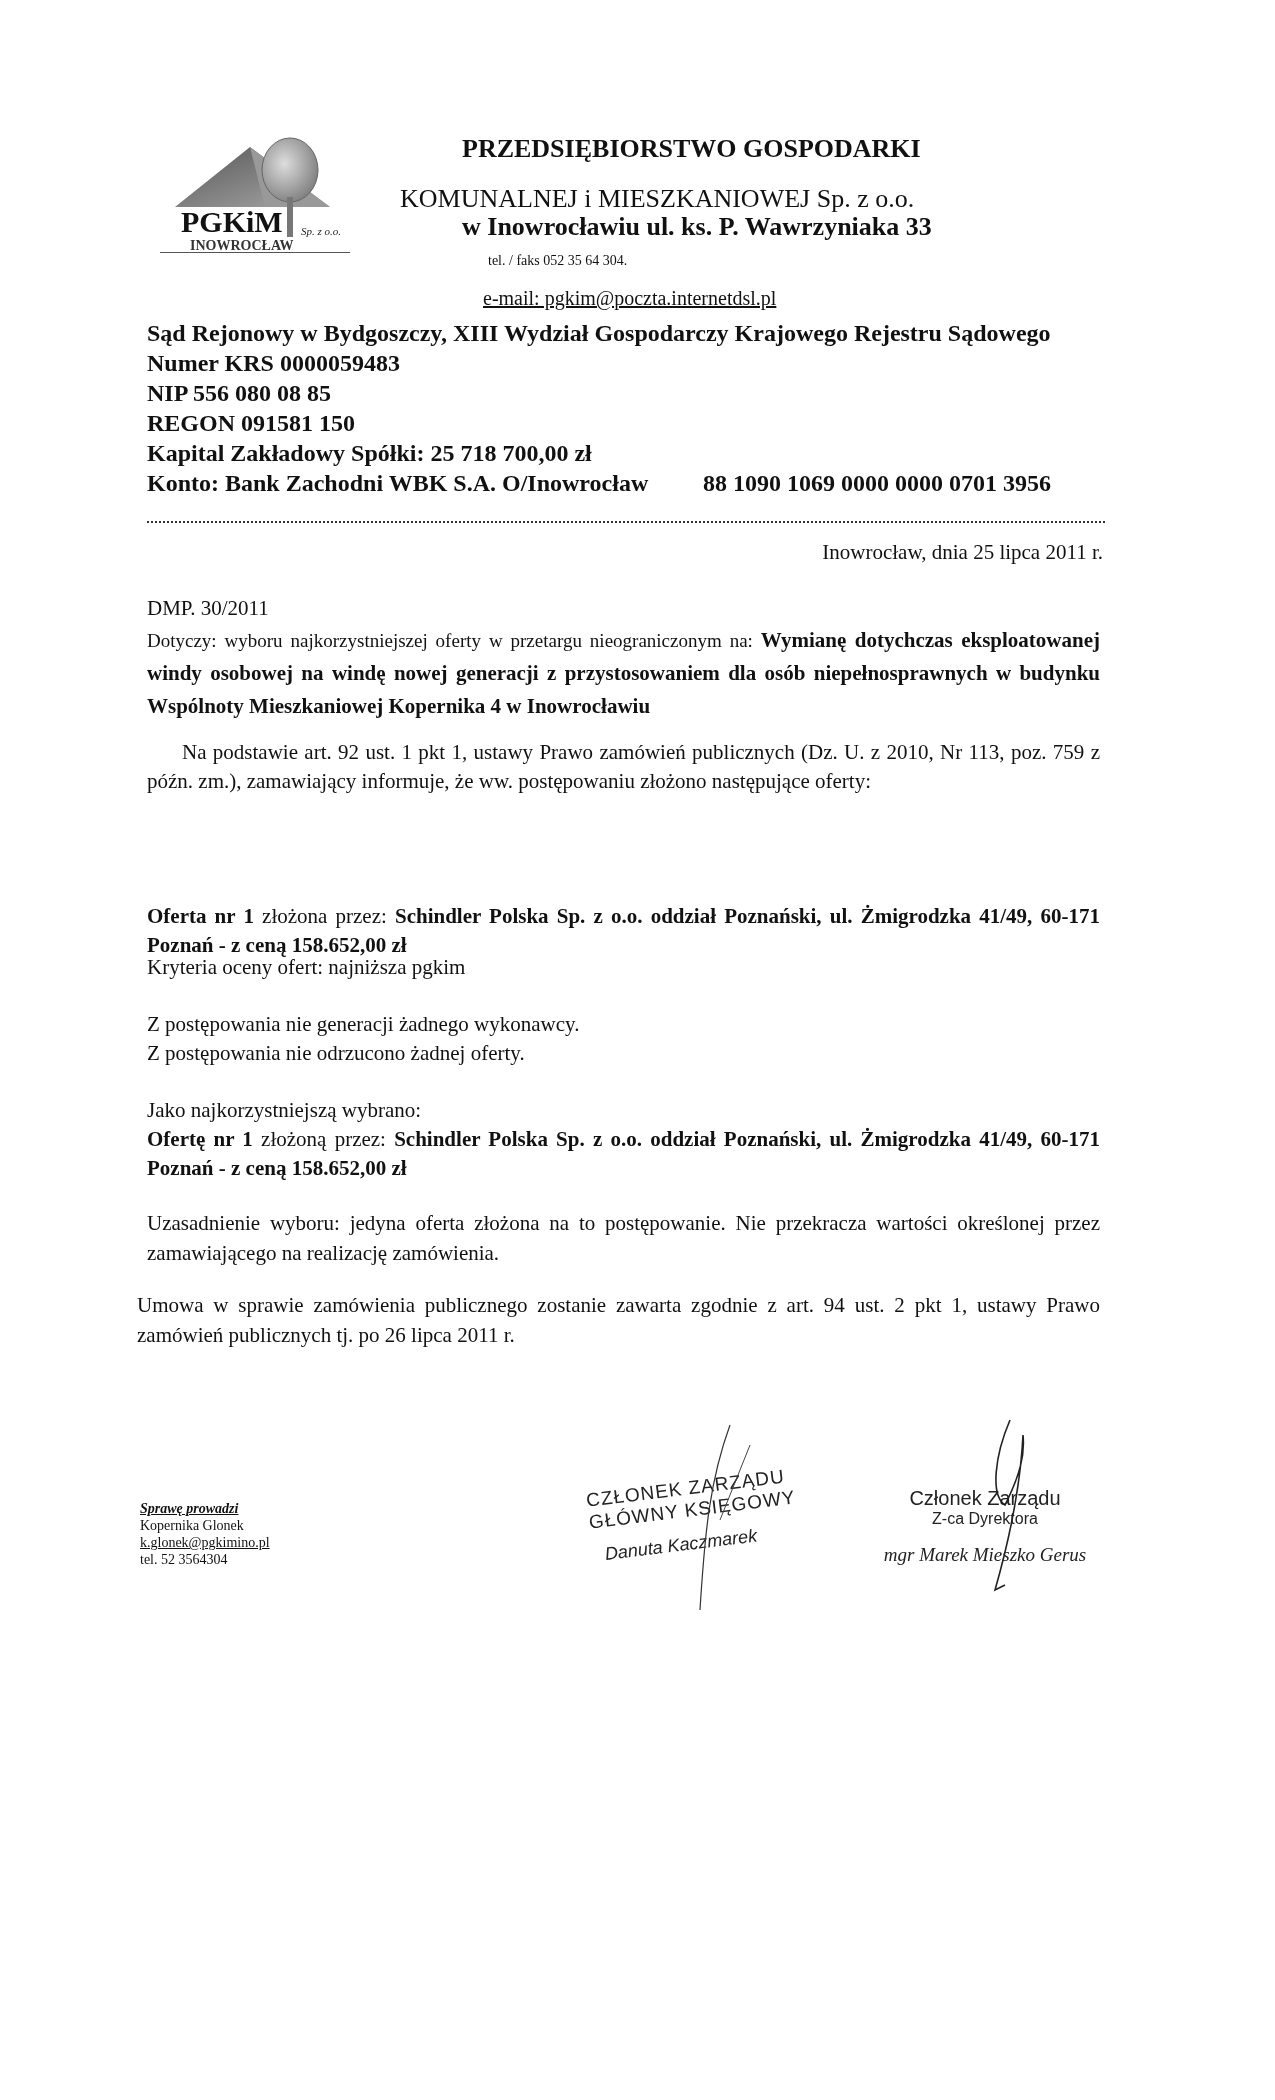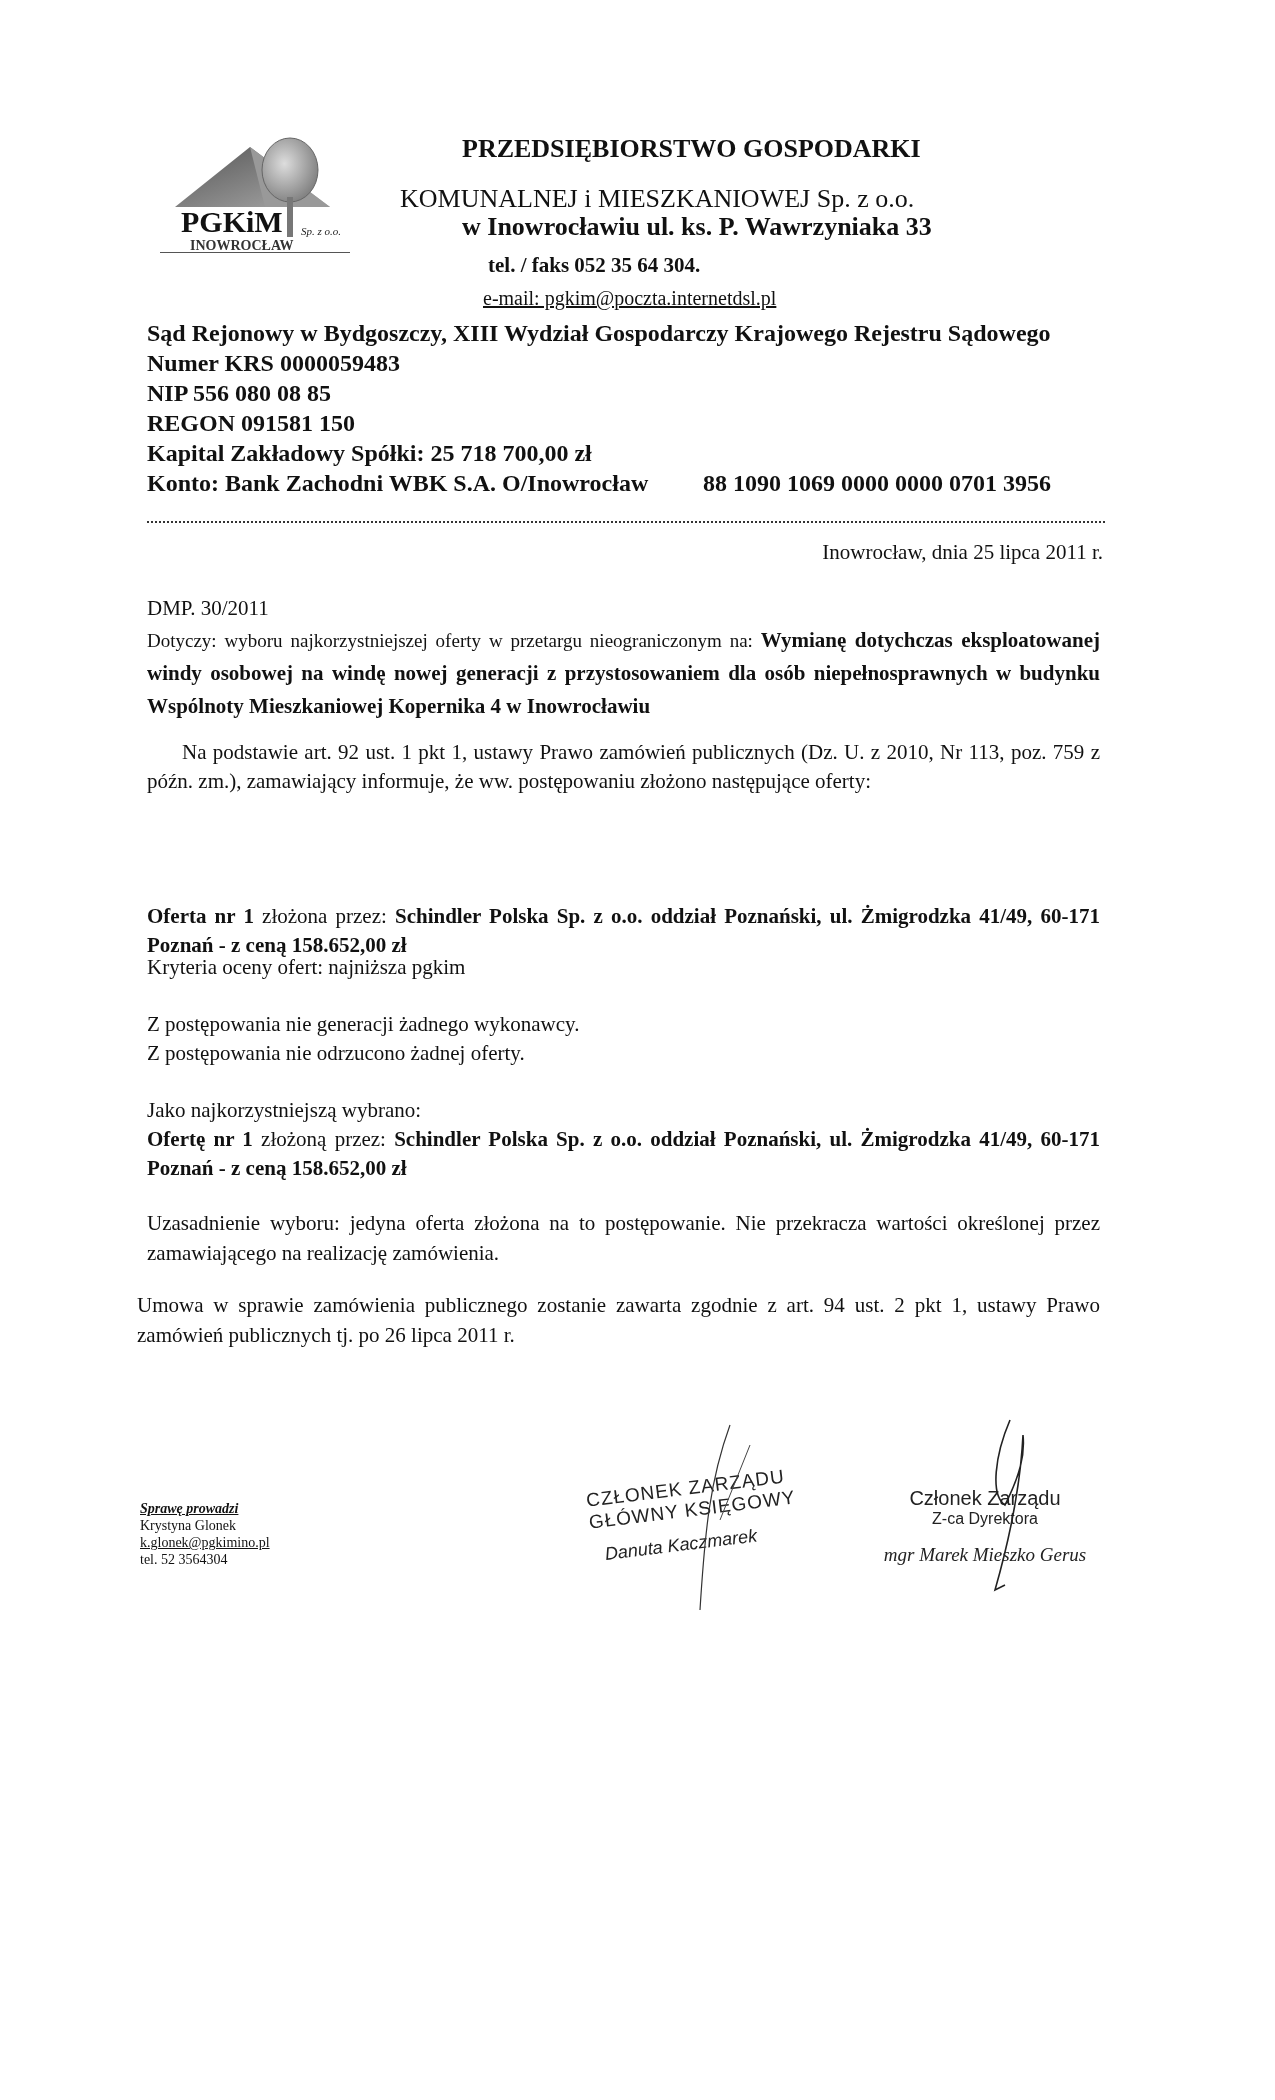--- a/index.html
+++ b/index.html
@@ -41,21 +41,21 @@
     <text x="26" y="97" font-family="Liberation Serif, serif" font-weight="bold" font-size="30" fill="#111">PGKiM</text>
     <text x="146" y="100" font-family="Liberation Serif, serif" font-style="italic" font-size="11" fill="#222">Sp. z o.o.</text>
   </svg>
   <div class="abs" style="left:190px;top:238px;font-size:14px;font-weight:bold;color:#333;">INOWROCŁAW</div>
   <div class="logo-line"></div>
 </div>
 
 <div class="abs hdr" style="left:462px;top:134px;">PRZEDSIĘBIORSTWO GOSPODARKI</div>
 <div class="abs hdr" style="left:400px;top:172px;font-weight:normal;margin-top:12px;">KOMUNALNEJ i MIESZKANIOWEJ Sp. z o.o.</div>
 <div class="abs hdr" style="left:462px;top:212px;">w Inowrocławiu ul. ks. P. Wawrzyniaka 33</div>
-<div class="abs" style="left:488px;top:253px;font-size:21px;font-weight:bold;">tel. / faks 052 35 64 304.</div>
+<div class="abs" style="left:488px;top:253px;font-size:14px;font-weight:normal;">tel. / faks 052 35 64 304.</div>
 <div class="abs u" style="left:483px;top:287px;font-size:20px;">e-mail: pgkim@poczta.internetdsl.pl</div>
 
 <div class="abs reg" style="left:147px;top:320px;">Sąd Rejonowy w Bydgoszczy, XIII Wydział Gospodarczy Krajowego Rejestru Sądowego</div>
 <div class="abs reg" style="left:147px;top:350px;">Numer KRS 0000059483</div>
 <div class="abs reg" style="left:147px;top:380px;">NIP 556 080 08 85</div>
 <div class="abs reg" style="left:147px;top:410px;">REGON 091581 150</div>
 <div class="abs reg" style="left:147px;top:440px;">Kapital Zakładowy Spółki: 25 718 700,00 zł</div>
 <div class="abs reg" style="left:147px;top:470px;">Konto: Bank Zachodni WBK S.A. O/Inowrocław</div>
 <div class="abs reg" style="left:703px;top:470px;">88 1090 1069 0000 0000 0701 3956</div>
 
@@ -83,21 +83,21 @@
 <div class="para" style="top:1125px;line-height:29px;">
   <span class="b">Ofertę nr 1</span><span> złożoną przez: </span><span class="b">Schindler Polska Sp. z o.o. oddział Poznański, ul. Żmigrodzka 41/49, 60-171 Poznań - z ceną 158.652,00 zł</span>
 </div>
 
 <div class="para" style="top:1208px;line-height:30px;">Uzasadnienie wyboru: jedyna oferta złożona na to postępowanie. Nie przekracza wartości określonej przez zamawiającego na realizację zamówienia.</div>
 
 <div class="para" style="left:137px;width:963px;top:1290px;line-height:30px;">Umowa w sprawie zamówienia publicznego zostanie zawarta zgodnie z art. 94 ust. 2 pkt 1, ustawy Prawo zamówień publicznych tj. po 26 lipca 2011 r.</div>
 
 <div class="abs small" style="left:140px;top:1500px;">
   <div class="u b" style="font-style:italic;">Sprawę prowadzi</div>
-  <div>Krystyna Glonek</div>
+  <div>Kopernika Glonek</div>
   <div class="u">k.glonek@pgkimino.pl</div>
   <div>tel. 52 3564304</div>
 </div>
 
 <div class="abs sig" style="left:585px;top:1490px;transform:rotate(-7deg);transform-origin:left top;">
   <div style="font-size:19px;letter-spacing:1px;">CZŁONEK ZARZĄDU</div>
   <div style="font-size:19px;letter-spacing:1px;">GŁÓWNY KSIĘGOWY</div>
   <div style="font-size:18px;font-style:italic;margin-top:12px;margin-left:12px;">Danuta Kaczmarek</div>
 </div>
 <svg class="abs" style="left:680px;top:1420px;" width="90" height="200">

